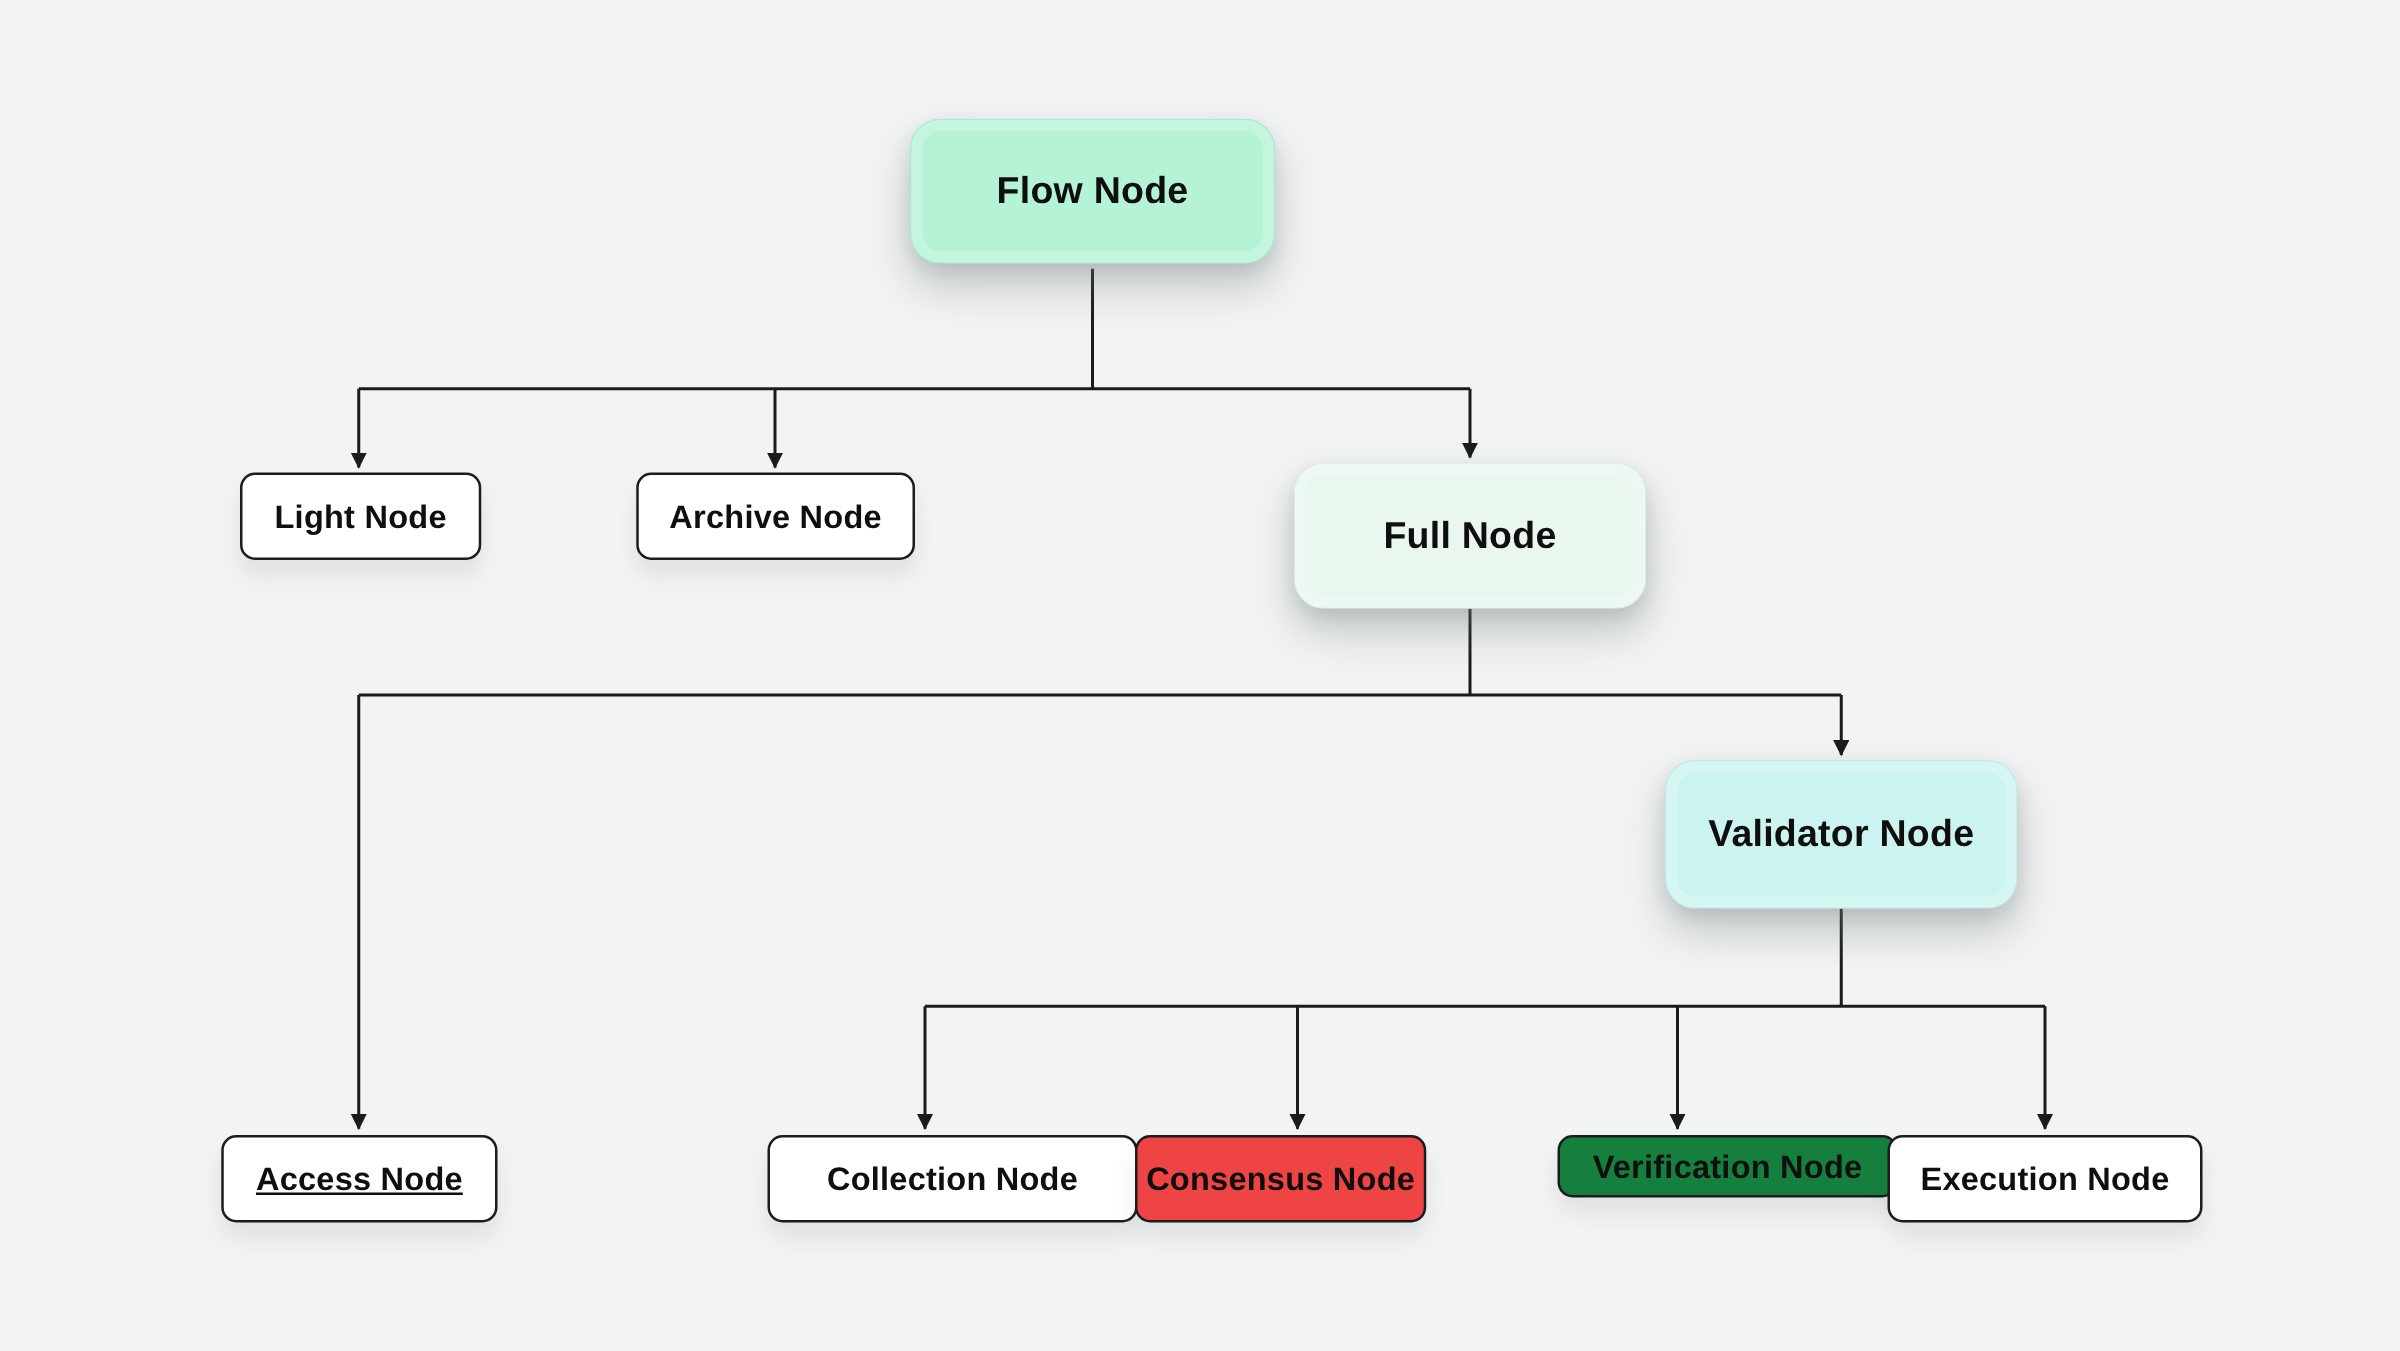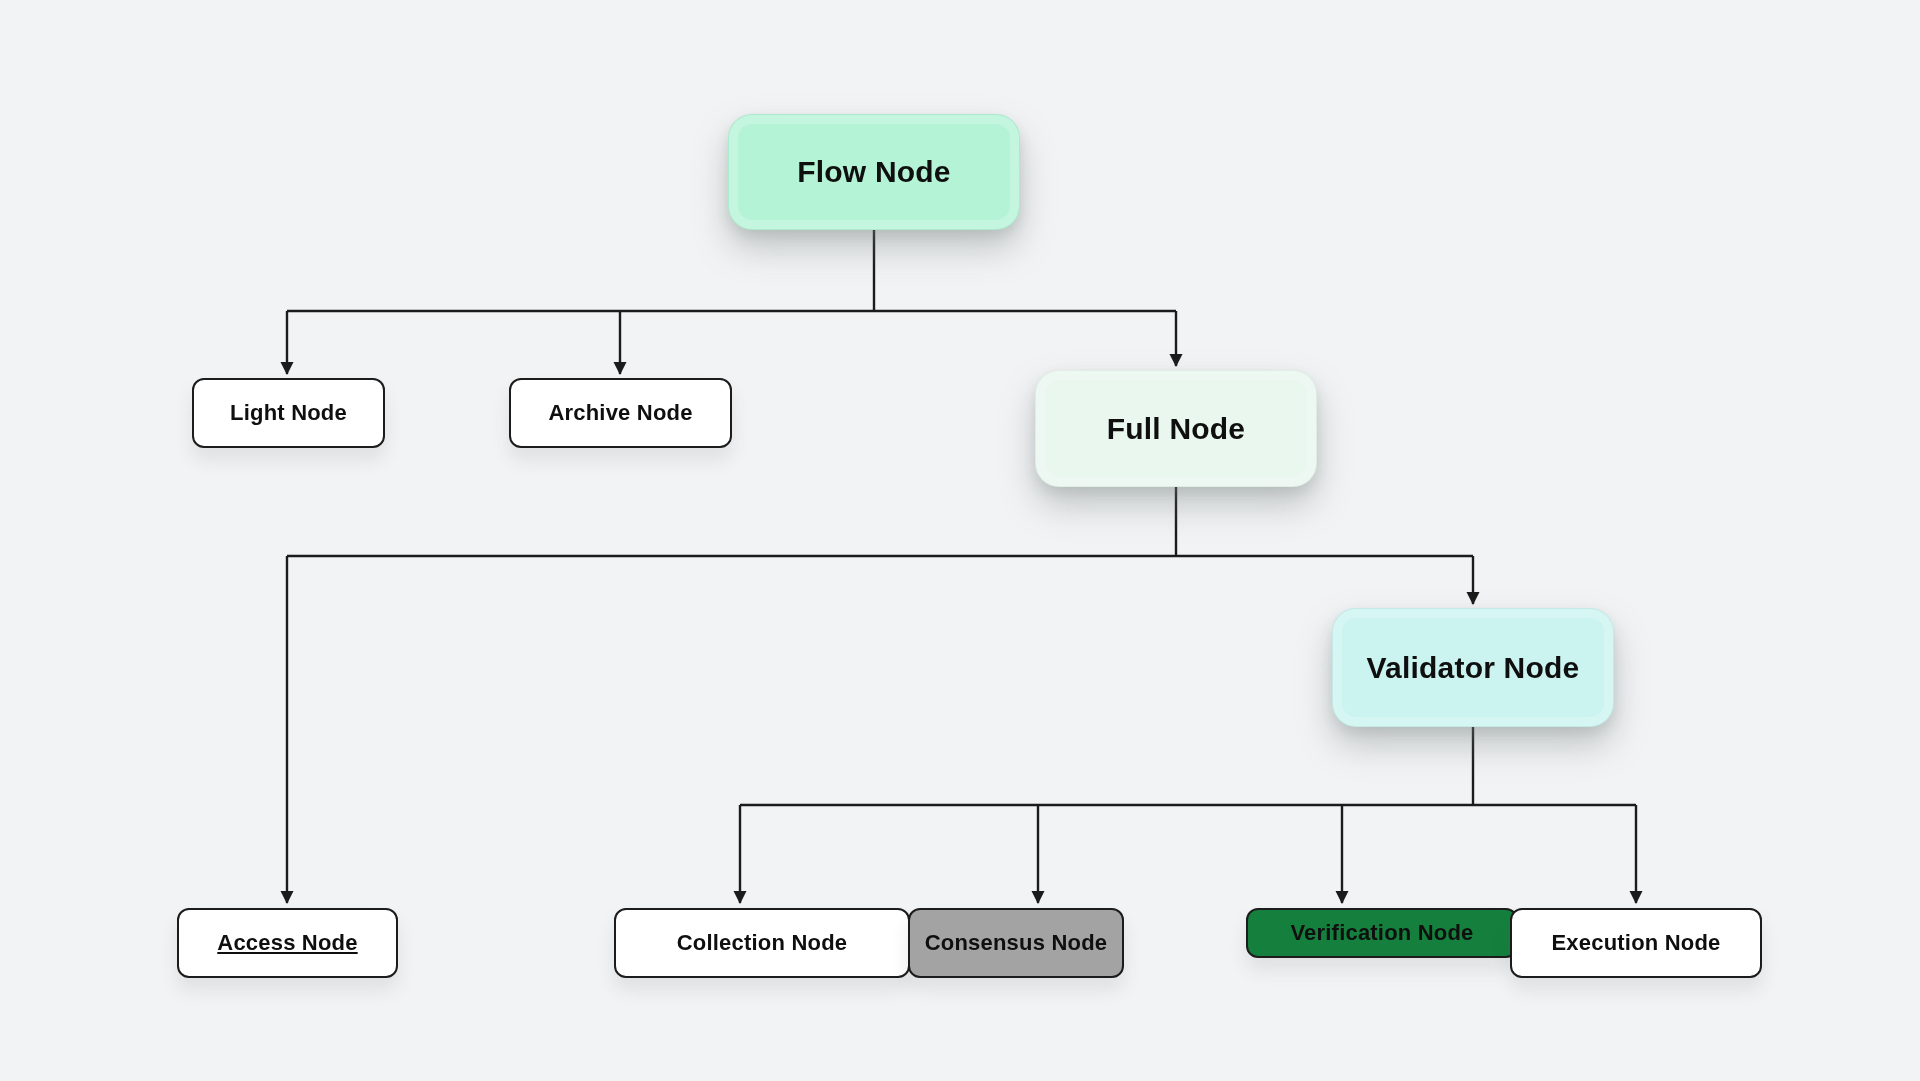--- a/index.html
+++ b/index.html
@@ -35,21 +35,21 @@
     justify-content: center;
     box-sizing: border-box;
     color: #0f0f0f;
     white-space: nowrap;
     letter-spacing: 0.2px;
   }
   .node-leaf {
     background: #ffffff;
     border: 2.4px solid #1c1c1c;
     border-radius: 12px;
-    font-size: 22px;
+    font-size: 26px;
     font-weight: 600;
     box-shadow: 0 12px 18px rgba(60, 70, 65, 0.10);
   }
   .node-big {
     border-radius: 24px;
     font-size: 30px;
     font-weight: 600;
     border: 1px solid rgba(0, 0, 0, 0.04);
     box-shadow:
       0 18px 34px rgba(110, 124, 117, 0.38),
@@ -81,21 +81,21 @@
     <path d="M1473 556 V604" marker-end="url(#arrow)"></path>
 
     <path d="M1473 727 V805"></path>
     <path d="M740 805 H1636"></path>
     <path d="M740 805 V903" marker-end="url(#arrow)"></path>
     <path d="M1038 805 V903" marker-end="url(#arrow)"></path>
     <path d="M1342 805 V903" marker-end="url(#arrow)"></path>
     <path d="M1636 805 V903" marker-end="url(#arrow)"></path>
   </svg>
 
-  <div class="node node-big" style="left: 728px; top: 114px; width: 292px; height: 116px; background: rgb(180, 243, 214); text-align: center;">
+  <div class="node node-big" style="left: 728px; top: 95px; width: 292px; height: 116px; background: rgb(180, 243, 214); text-align: center;">
     <span>Flow Node</span>
   </div>
 
   <div class="node node-leaf" style="left: 192px; top: 378px; width: 193px; height: 70px; background: rgb(255, 255, 255);">
     <span>Light Node</span>
   </div>
 
   <div class="node node-leaf" style="left: 509px; top: 378px; width: 223px; height: 70px; background: rgb(255, 255, 255);">
     <span>Archive Node</span>
   </div>
@@ -109,21 +109,21 @@
   </div>
 
   <div class="node node-leaf" style="left: 177px; top: 908px; width: 221px; height: 70px; background: rgb(255, 255, 255); text-decoration: underline;">
     <span>Access Node</span>
   </div>
 
   <div class="node node-leaf" style="left: 614px; top: 908px; width: 296px; height: 70px; background: rgb(255, 255, 255);">
     <span>Collection Node</span>
   </div>
 
-  <div class="node node-leaf" style="left: 908px; top: 908px; width: 216px; height: 70px; background: #a3a3a3;">
+  <div class="node node-leaf" style="left: 908px; top: 908px; width: 233px; height: 70px; background: #ef4444;">
     <span>Consensus Node</span>
   </div>
 
   <div class="node node-leaf" style="left: 1206px; top: 908px; width: 272px; height: 50px; background: #15803d; margin-left: 40px;">
     <span>Verification Node</span>
   </div>
 
   <div class="node node-leaf" style="left: 1510px; top: 908px; width: 252px; height: 70px; background: rgb(255, 255, 255); align-items: center;">
     <span>Execution Node</span>
   </div>

